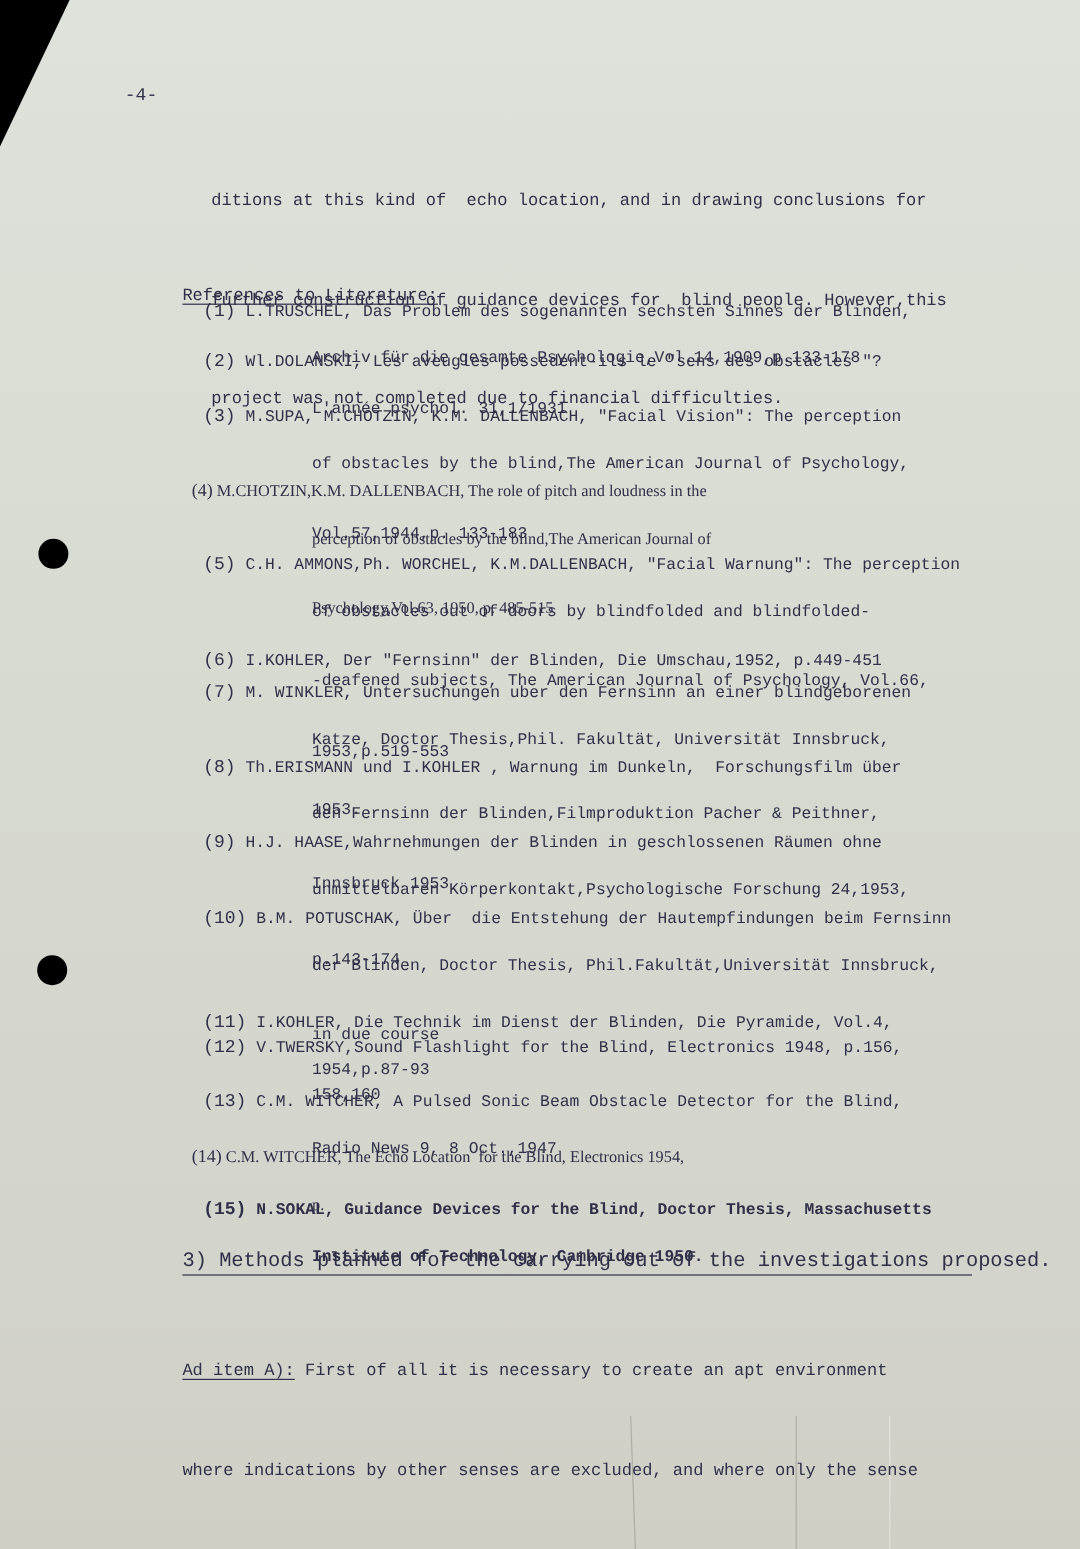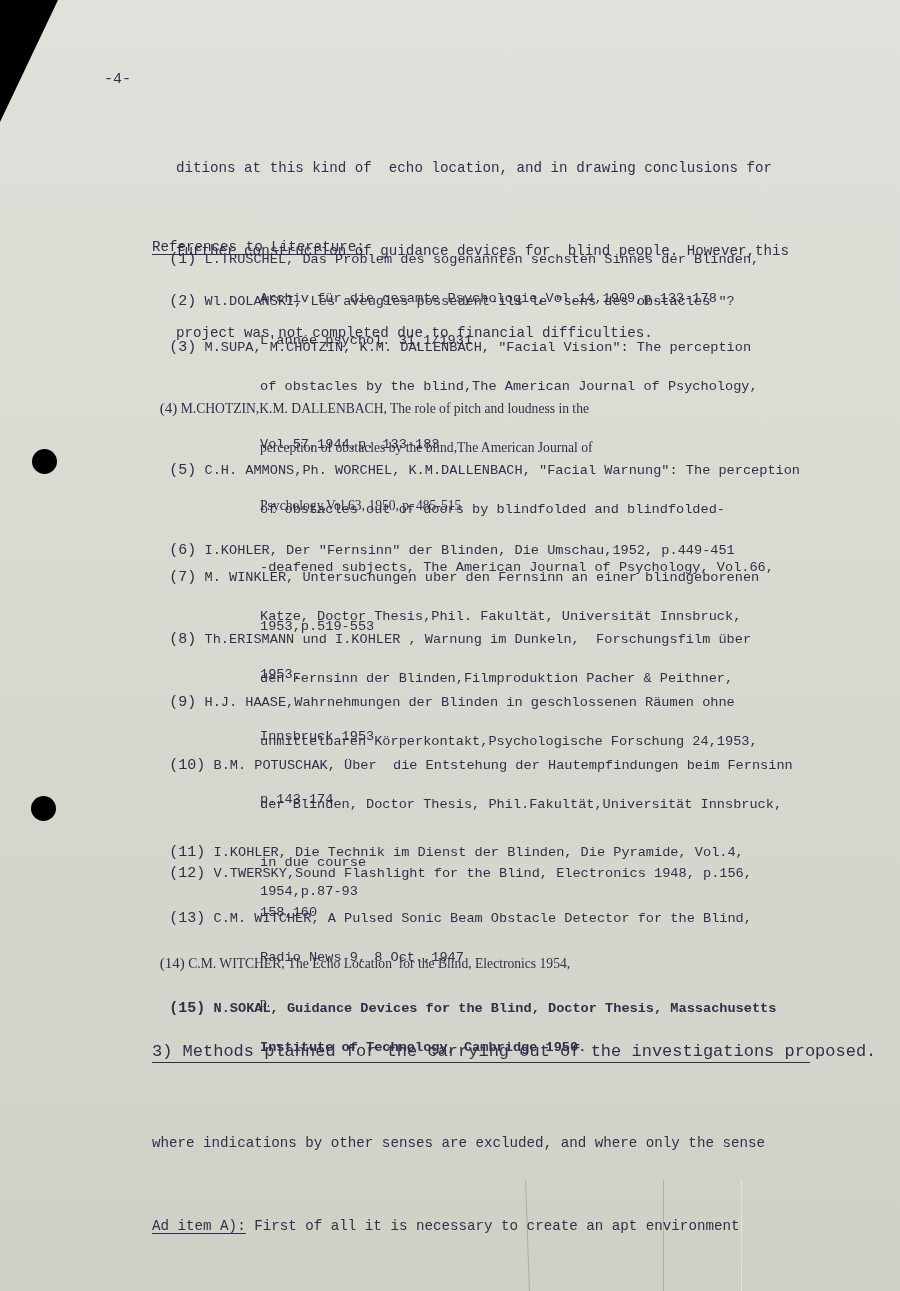--- a/index.html
+++ b/index.html
@@ -200,17 +200,17 @@
 </div>
 
 <div class="ref" style="top:979px;font-weight:bold;">
   <span class="num">(15)</span> <span>N.SOKAL, Guidance Devices for the Blind, Doctor Thesis, Massachusetts</span>
   <span class="cont">Institute of Technology, Cambridge 1950.</span>
 </div>
 
 <div class="section-heading">3) Methods planned for the carrying out of the investigations proposed.</div>
 
 <div class="para" style="top:1075px;">
+  <div><span class="u">Ad item A):</span><span> First of all it is necessary to create an apt environment</span></div>
   <div>where indications by other senses are excluded, and where only the sense</div>
-  <div><span class="u">Ad item A):</span><span> First of all it is necessary to create an apt environment</span></div>
   
   
 </div>
 
 </body></html>

